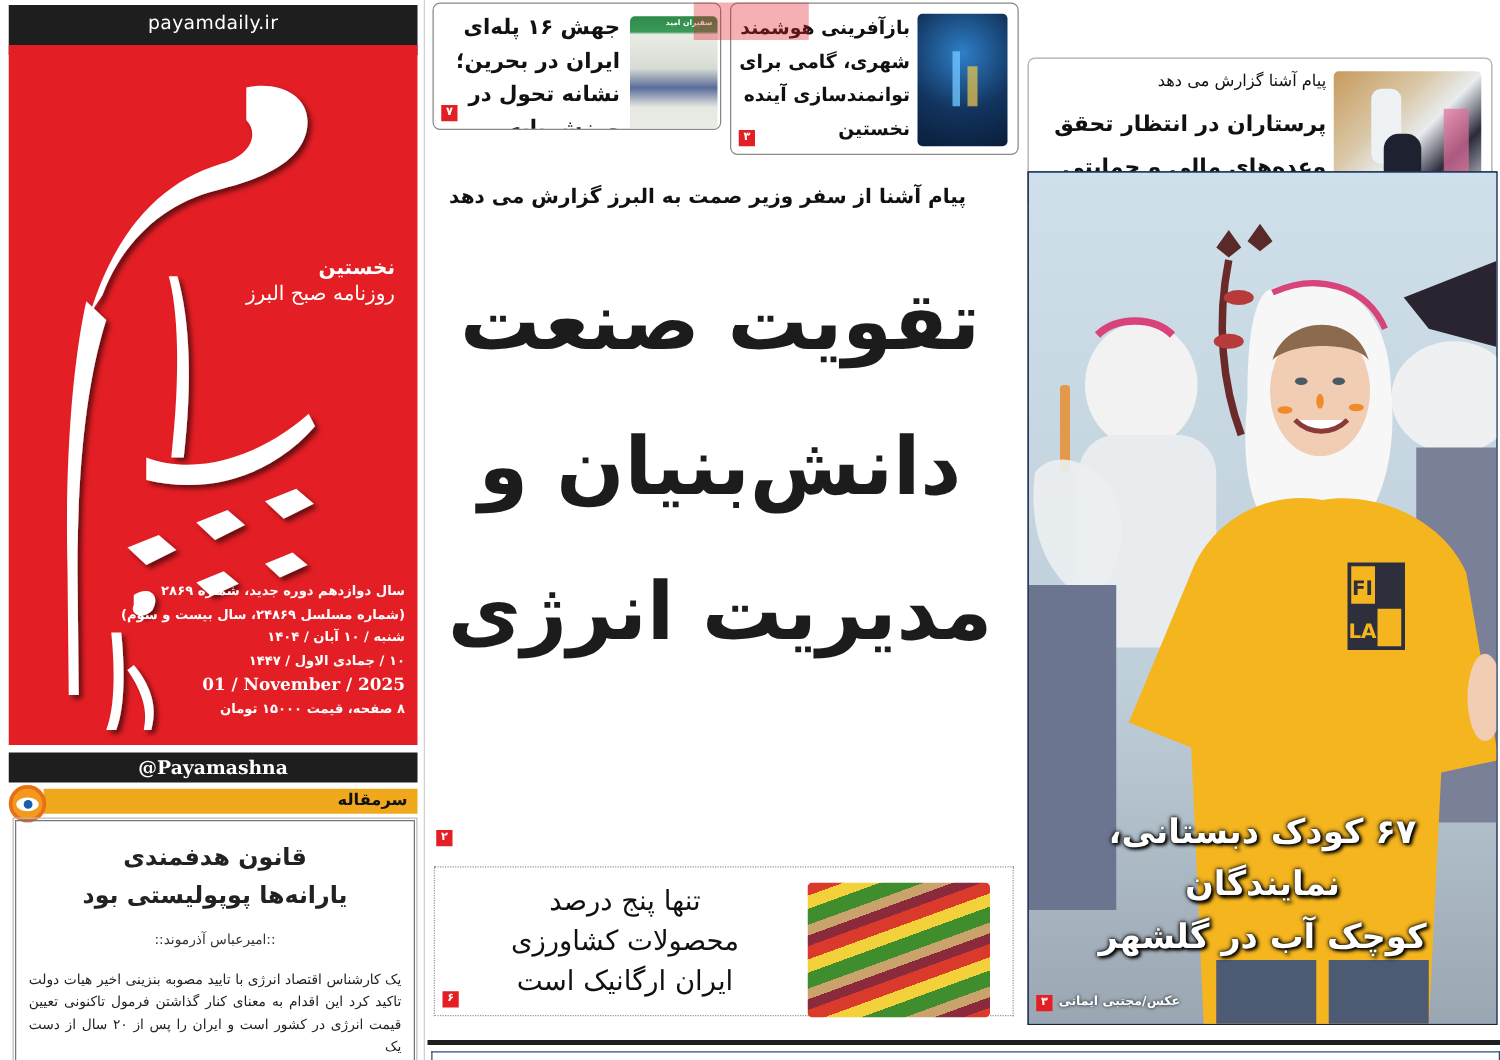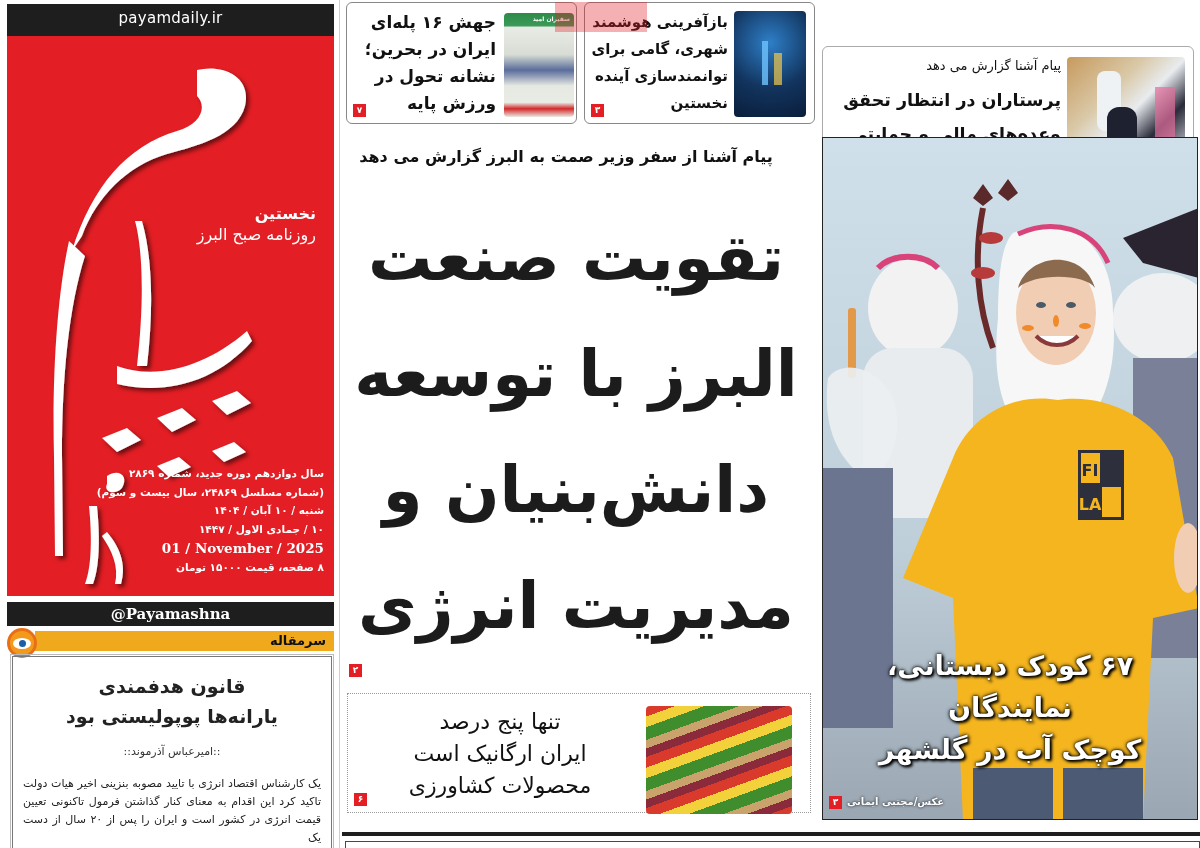--- a/index.html
+++ b/index.html
@@ -35,21 +35,21 @@
   .ed-author { font: 11px/18px "DejaVu Sans", sans-serif; color: #333; margin-top: 12px; }
   .ed-body { font: 11px/18px "DejaVu Sans", sans-serif; color: #222; text-align: justify; margin-top: 14px; }
 
   
   .teaser { position: absolute; border: 1.5px solid #888; border-radius: 6px; background: #fff; overflow: hidden; }
   .teaser .txt { position: absolute; direction: rtl; text-align: right; color: #111; }
   .teaser .pg { position: absolute; left: 6px; bottom: 6px; width: 13px; height: 13px; background: #e31e24; color: #fff;
                 font: bold 9px/13px "DejaVu Sans", sans-serif; text-align: center; }
   .photo { position: absolute; border-radius: 4px; overflow: hidden; }
 
-  .t-sport { left: 346px; top: 2px; width: 231px; height: 122px; }
+  .t-sport { left: 346px; top: 2px; width: 231px; height: 102px; }
   .t-smart { left: 584px; top: 2px; width: 231px; height: 122px; }
   .t-nurse { left: 822px; top: 2px; width: 372px; height: 122px; border-color:#aaa;margin-top:44px; }
 
   .red-tab { position:absolute; left: 555px; top: 2px; width: 92px; height: 30px; background: rgba(227,30,36,.35); }
 
   
   .kicker { position: absolute; left: 346px; top: 146px; width: 440px; text-align: center; direction: rtl;
             font: bold 16px/22px "DejaVu Sans", sans-serif; color: #111; }
   .headline { position: absolute; left: 348px; top: 200px; width: 456px; text-align: center; direction: rtl;
               font: 900 64px/116px "DejaVu Sans", sans-serif; color: #1c1c1c; letter-spacing: -1px; }
@@ -181,36 +181,35 @@
   <div class="txt" style="right:132px; top:36px; width:230px; font: bold 17.5px/34px 'DejaVu Sans', sans-serif;">
     <div>پرستاران در انتظار تحقق</div>
     <div>وعده‌های مالی و حمایتی</div>
   </div>
   <div class="pg">۶</div>
 </div>
 
 <div class="kicker">پیام آشنا از سفر وزیر صمت به البرز گزارش می دهد</div>
 <div class="headline">
   <div>تقویت صنعت</div>
-  <div>البرز با توسعه</div>
   <div>دانش‌بنیان و</div>
   <div>مدیریت انرژی</div>
 </div>
 <div class="hl-pg">۲</div>
 
 <div class="organic">
   <div class="photo" style="right:18px; top:12px; width:146px; height:112px; height:108px;
               background:
                 linear-gradient(90deg, rgba(0,0,0,0) 0%, rgba(0,0,0,0) 100%),
                 repeating-linear-gradient(160deg,#d93a2b 0 10px,#f3d13a 10px 20px,#3f8d2d 20px 32px,#c9a36b 32px 40px,#8b2a3b 40px 48px);">
   </div>
   <div class="txt">
     <div>تنها پنج درصد</div>
+    <div>محصولات کشاورزی</div>
     <div>ایران ارگانیک است</div>
-    <div>محصولات کشاورزی</div>
   </div>
   <div class="pg">۶</div>
 </div>
 
 <div class="big-photo">
   <svg width="376" height="683" viewBox="0 0 376 683" style="position:absolute; left:0; top:0;">
     <defs>
       <linearGradient id="bg" x1="0" y1="0" x2="0" y2="1">
         <stop offset="0" stop-color="#cfe0ea"></stop>
           <stop offset=".6" stop-color="#bfcfd9"></stop>

